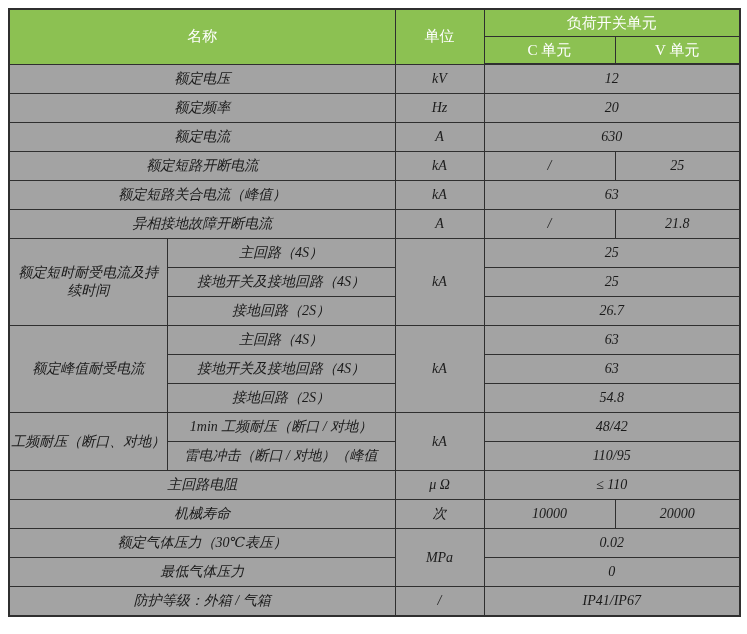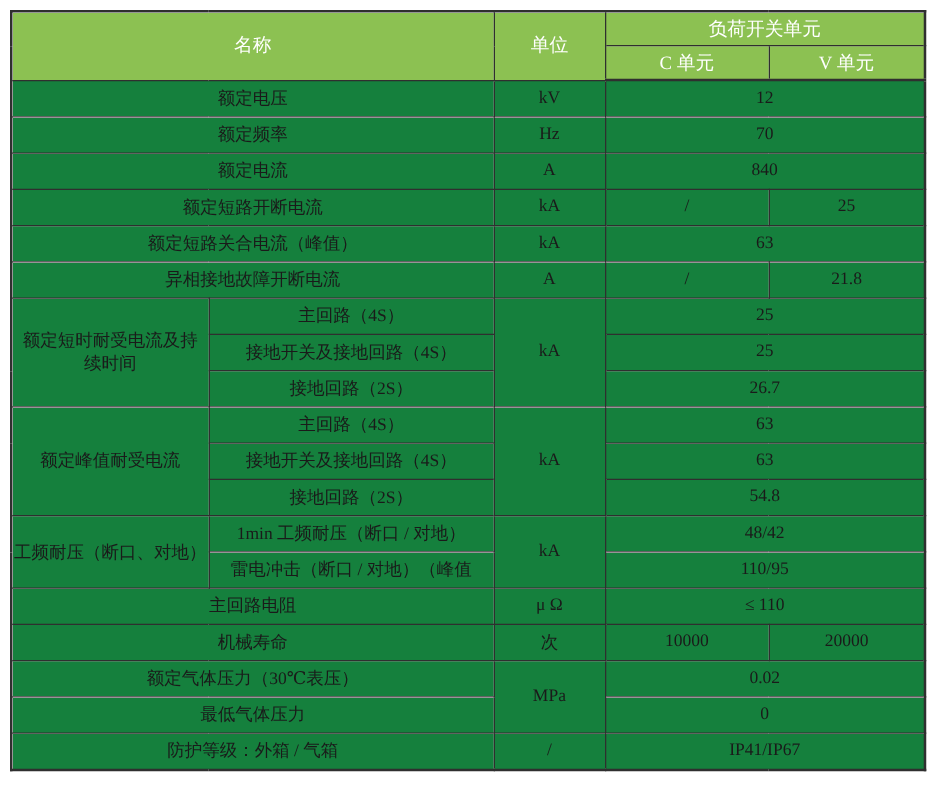--- a/index.html
+++ b/index.html
@@ -30,21 +30,21 @@
     overflow:hidden;
   }
   thead th{
     background:var(--header-bg);
     color:var(--header-text);
     font-weight:normal;
     font-size:15px;
     height:26px;
   }
   thead tr:last-child th{border-bottom-width:2px;}
-  tbody td{height:28px;background:#15803d;}
+  tbody td{height:28px;background:#a3a3a3;font-style:italic;}
   .tight{padding:0 1px;white-space:nowrap;}
   .clip{white-space:nowrap;}
 </style>
 </head>
 <body>
 
 <div class="wrap">
   <table>
     <colgroup>
       <col style="width:158px">
@@ -66,26 +66,26 @@
     </thead>
     <tbody>
       <tr>
         <td colspan="2">额定电压</td>
         <td>kV</td>
         <td colspan="2">12</td>
       </tr>
       <tr>
         <td colspan="2">额定频率</td>
         <td>Hz</td>
-        <td colspan="2">70</td>
+        <td colspan="2">20</td>
       </tr>
       <tr>
         <td colspan="2">额定电流</td>
         <td>A</td>
-        <td colspan="2">840</td>
+        <td colspan="2">630</td>
       </tr>
       <tr>
         <td colspan="2">额定短路开断电流</td>
         <td>kA</td>
         <td>/</td>
         <td>25</td>
       </tr>
       <tr>
         <td colspan="2">额定短路关合电流（峰值）</td>
         <td>kA</td>

